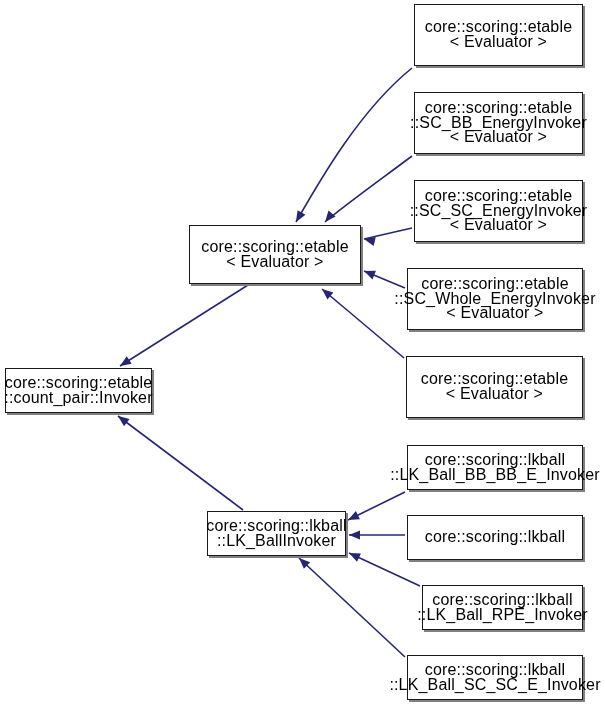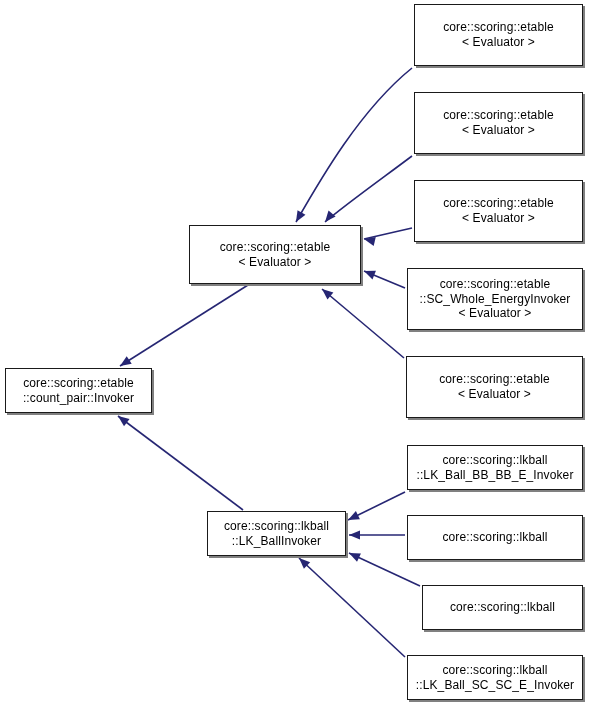--- a/index.html
+++ b/index.html
@@ -29,21 +29,21 @@
     box-sizing: border-box;
     background: #ffffff;
     border: 1px solid #1a1a1a;
     box-shadow: 2px 2px 0 0 #808080;
     display: flex;
     flex-direction: column;
     align-items: center;
     justify-content: center;
     text-align: center;
     color: #000000;
-    font-size: 12px;
+    font-size: 16px;
     line-height: 14.6px;
     letter-spacing: 0.01em;
     z-index: 2;
   }
   .uml-node .ln {
     display: block;
     white-space: nowrap;
   }
 </style>
 </head>
@@ -108,43 +108,46 @@
       <div class="uml-node" style="left: 207px; top: 511px; width: 139px; height: 45px; border-color: rgb(26, 26, 26); background: rgb(255, 255, 255); box-shadow: rgb(128, 128, 128) 2px 2px 0px 0px;">
         <span class="ln">core::scoring::lkball</span>
         <span class="ln">::LK_BallInvoker</span>
       </div>
       <div class="uml-node" style="left: 414px; top: 4px; width: 169px; height: 62px; border-color: rgb(26, 26, 26); background: rgb(255, 255, 255); box-shadow: rgb(128, 128, 128) 2px 2px 0px 0px;">
         <span class="ln">core::scoring::etable</span>
         <span class="ln">&lt; Evaluator &gt;</span>
       </div>
       <div class="uml-node" style="left: 414px; top: 92px; width: 169px; height: 62px; border-color: rgb(26, 26, 26); background: rgb(255, 255, 255); box-shadow: rgb(128, 128, 128) 2px 2px 0px 0px;">
         <span class="ln">core::scoring::etable</span>
+        <span class="ln">::SC_BB_EnergyInvoker</span>
         <span class="ln">&lt; Evaluator &gt;</span>
       </div>
       <div class="uml-node" style="left: 414px; top: 180px; width: 169px; height: 62px; border-color: rgb(26, 26, 26); background: rgb(255, 255, 255); box-shadow: rgb(128, 128, 128) 2px 2px 0px 0px;">
         <span class="ln">core::scoring::etable</span>
+        <span class="ln">::SC_SC_EnergyInvoker</span>
         <span class="ln">&lt; Evaluator &gt;</span>
       </div>
       <div class="uml-node" style="left: 407px; top: 268px; width: 176px; height: 62px; border-color: rgb(26, 26, 26); background: rgb(255, 255, 255); box-shadow: rgb(128, 128, 128) 2px 2px 0px 0px;">
         <span class="ln">core::scoring::etable</span>
         <span class="ln">::SC_Whole_EnergyInvoker</span>
         <span class="ln">&lt; Evaluator &gt;</span>
       </div>
       <div class="uml-node" style="left: 406px; top: 356px; width: 177px; height: 62px; border-color: rgb(26, 26, 26); background: rgb(255, 255, 255); box-shadow: rgb(128, 128, 128) 2px 2px 0px 0px;">
         <span class="ln">core::scoring::etable</span>
         <span class="ln">&lt; Evaluator &gt;</span>
       </div>
       <div class="uml-node" style="left: 407px; top: 445px; width: 176px; height: 45px; border-color: rgb(26, 26, 26); background: rgb(255, 255, 255); box-shadow: rgb(128, 128, 128) 2px 2px 0px 0px;">
         <span class="ln">core::scoring::lkball</span>
         <span class="ln">::LK_Ball_BB_BB_E_Invoker</span>
       </div>
       <div class="uml-node" style="left: 407px; top: 515px; width: 176px; height: 45px; border-color: rgb(26, 26, 26); background: rgb(255, 255, 255); box-shadow: rgb(128, 128, 128) 2px 2px 0px 0px;">
         <span class="ln">core::scoring::lkball</span>
       </div>
       <div class="uml-node" style="left: 422px; top: 585px; width: 161px; height: 45px; border-color: rgb(26, 26, 26); background: rgb(255, 255, 255); box-shadow: rgb(128, 128, 128) 2px 2px 0px 0px;">
         <span class="ln">core::scoring::lkball</span>
+        <span class="ln">::LK_Ball_RPE_Invoker</span>
       </div>
       <div class="uml-node" style="left: 407px; top: 655px; width: 176px; height: 45px; border-color: rgb(26, 26, 26); background: rgb(255, 255, 255); box-shadow: rgb(128, 128, 128) 2px 2px 0px 0px;">
         <span class="ln">core::scoring::lkball</span>
         <span class="ln">::LK_Ball_SC_SC_E_Invoker</span>
       </div>
     </div>
 </div>
 
 </body></html>

